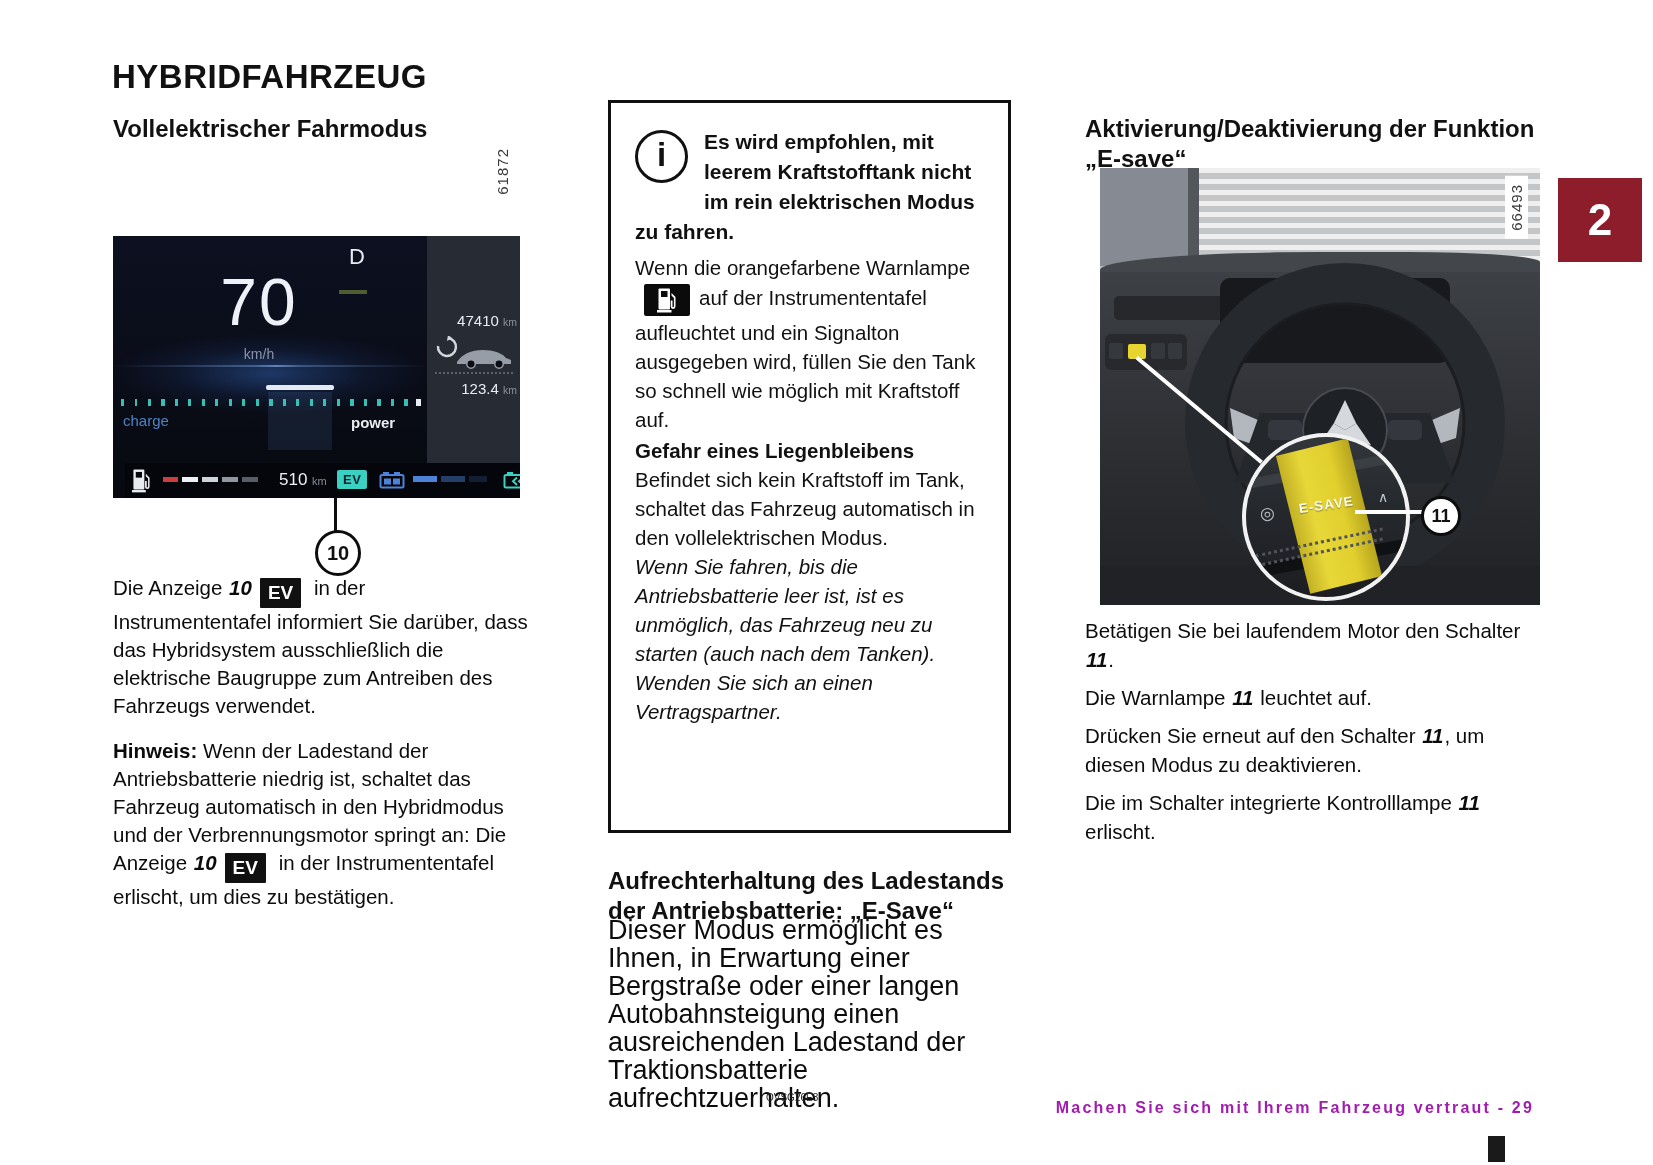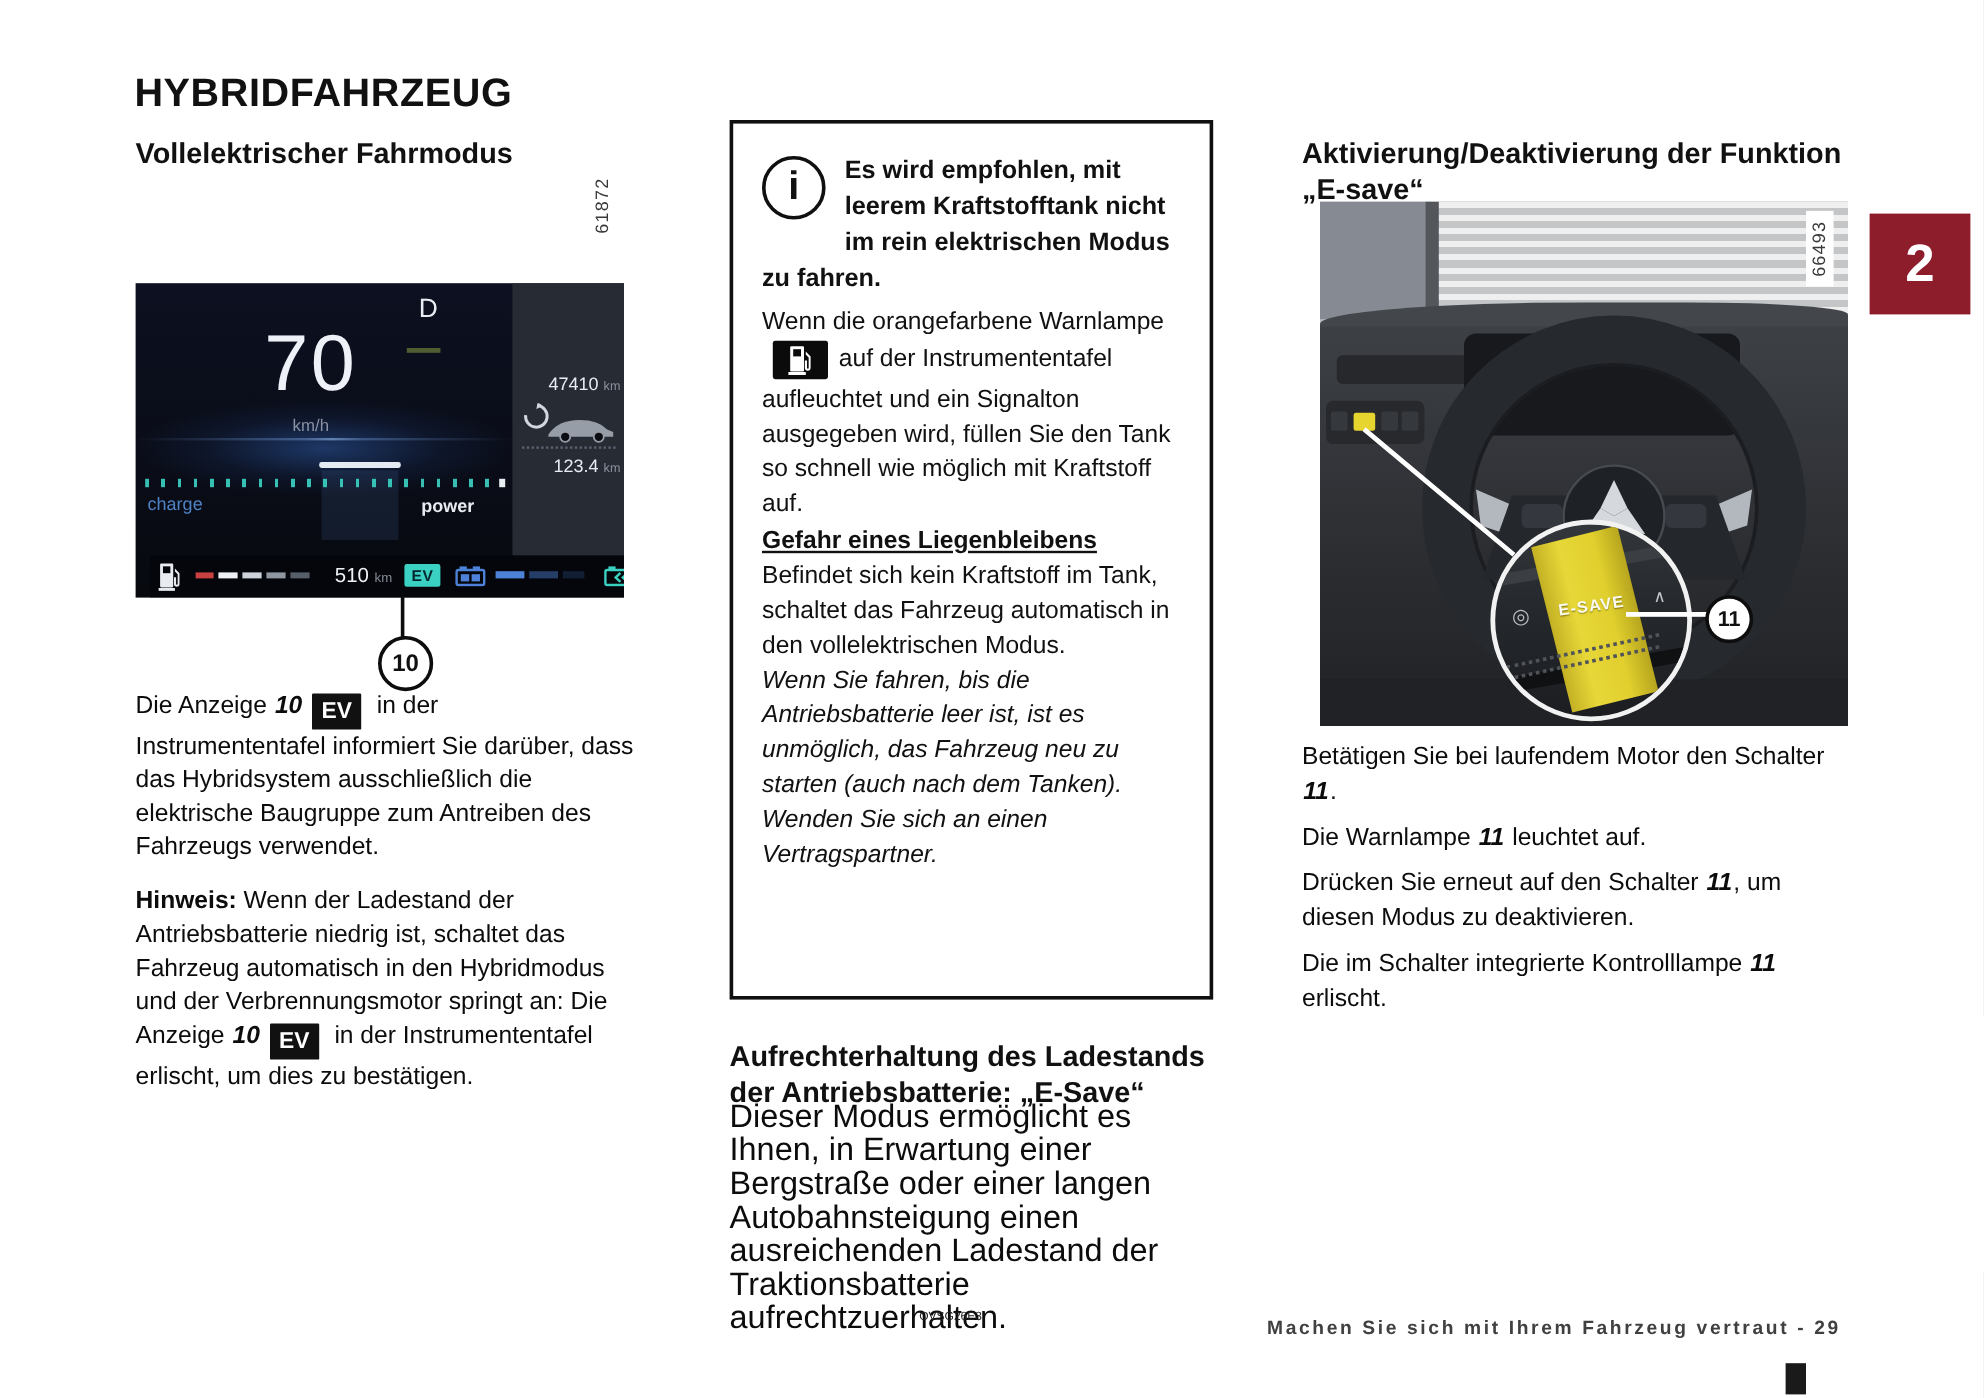--- a/index.html
+++ b/index.html
@@ -107,21 +107,21 @@
              font-size:13.5px;font-weight:bold;letter-spacing:1px;transform:rotate(6deg);
              text-shadow:0 1px 1px rgba(90,80,0,.6);}
   .mg-perf{position:absolute;left:8px;width:130px;border-top:3px dotted #505358;transform:rotate(-12deg);}
   #mg-icon-left{position:absolute;left:14px;top:66px;color:#b9bec4;font-size:17px;}
   #mg-icon-right{position:absolute;left:132px;top:52px;color:#c4c8cd;font-size:14px;}
   #ph-bottom{left:0;top:398px;width:440px;height:39px;background:#202226;}
 
   
   #doc-code{left:766px;top:1092px;font-size:10px;color:#222;}
   #footer-label{left:1000px;top:1099px;width:534px;text-align:right;font-size:16px;font-weight:bold;
-                letter-spacing:2.2px;color:#404040;white-space:nowrap;}
+                letter-spacing:2.2px;color:#a21caf;white-space:nowrap;}
   #footer-mark{left:1488px;top:1136px;width:17px;height:26px;background:#1a1a1a;}
 </style>
 </head>
 <body>
 
 <div class="page">
 
   <h1 class="abs" id="page-title">HYBRIDFAHRZEUG</h1>
 
   <div class="abs" id="chapter-tab">
@@ -217,21 +217,21 @@
     <p class="ibx-p">
       <span>Wenn die orangefarbene Warnlampe</span><span class="pump-badge">
           <svg width="22" height="26" viewBox="0 0 20 26">
             <rect x="1.5" y="1.5" width="11.5" height="21" rx="1" fill="#fff"></rect>
             <rect x="4" y="4" width="6.5" height="6" fill="#0b0b0b"></rect>
             <rect x="0" y="23" width="14.5" height="2.5" fill="#fff"></rect>
             <path d="M14.5 6 l4 4 v9.5 a2.4 2.4 0 0 1 -4.8 0 v-6 h1.8 v6 a.7.7 0 0 0 1.4 0 v-8.6 l-2.4 -2.4 z" fill="#fff"></path>
           </svg>
         </span><span>auf der Instrumententafel aufleuchtet und ein Signalton ausgegeben wird, füllen Sie den Tank so schnell wie möglich mit Kraftstoff auf.</span>
     </p>
-    <p class="ibx-p" style="font-weight:bold;margin-top:2px;text-decoration:underline;">Gefahr eines Liegenbleibens</p>
+    <p class="ibx-p" style="font-weight:bold;margin-top:2px;">Gefahr eines Liegenbleibens</p>
     <p class="ibx-p" style="margin-top:0;">Befindet sich kein Kraftstoff im Tank, schaltet das Fahrzeug automatisch in den vollelektrischen Modus.</p>
     <p class="ibx-p" style="margin-top:0;font-style:italic;">Wenn Sie fahren, bis die Antriebsbatterie leer ist, ist es unmöglich, das Fahrzeug neu zu starten (auch nach dem Tanken). Wenden Sie sich an einen Vertragspartner.</p>
   </div>
 
   <h2 class="abs h2" id="mid-esave-heading">Aufrechterhaltung des Ladestands der Antriebsbatterie: „E-Save“</h2>
   <p class="abs body" id="mid-esave-text">Dieser Modus ermöglicht es Ihnen, in Erwartung einer Bergstraße oder einer langen Autobahnsteigung einen ausreichenden Ladestand der Traktionsbatterie aufrechtzuerhalten.</p>
 
   <h2 class="abs h2" id="right-heading">Aktivierung/Deaktivierung der Funktion „E-save“</h2>
   <div class="abs fig-num" id="fig-num-right">66493</div>
 

